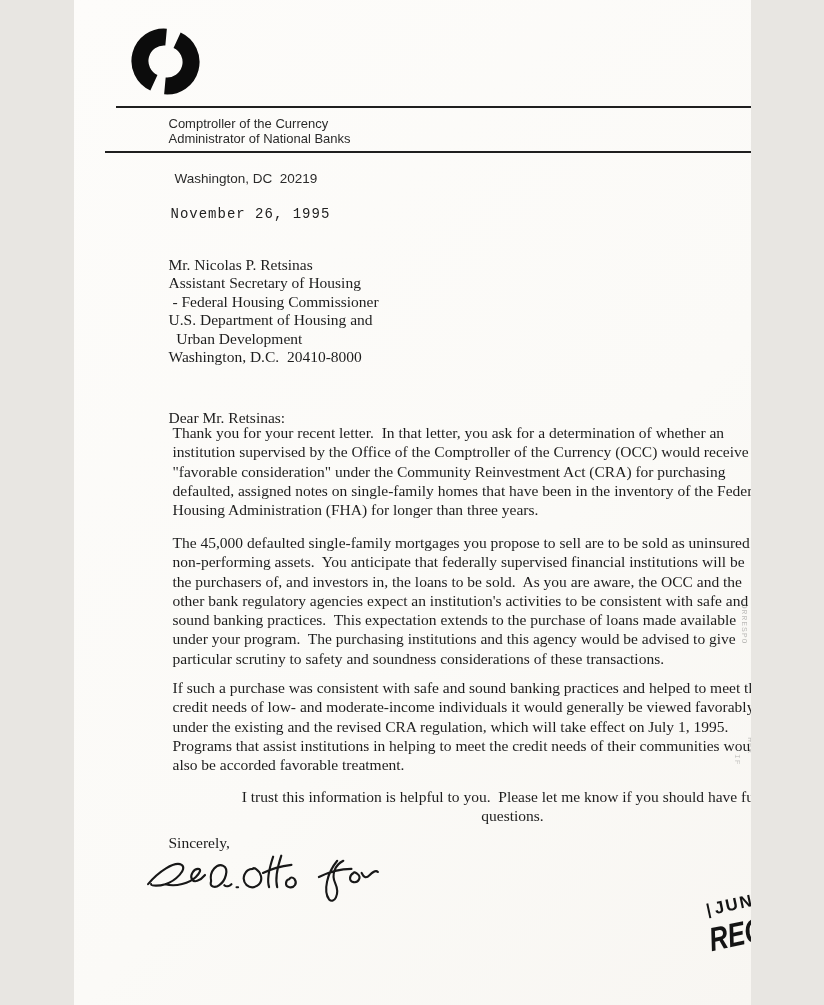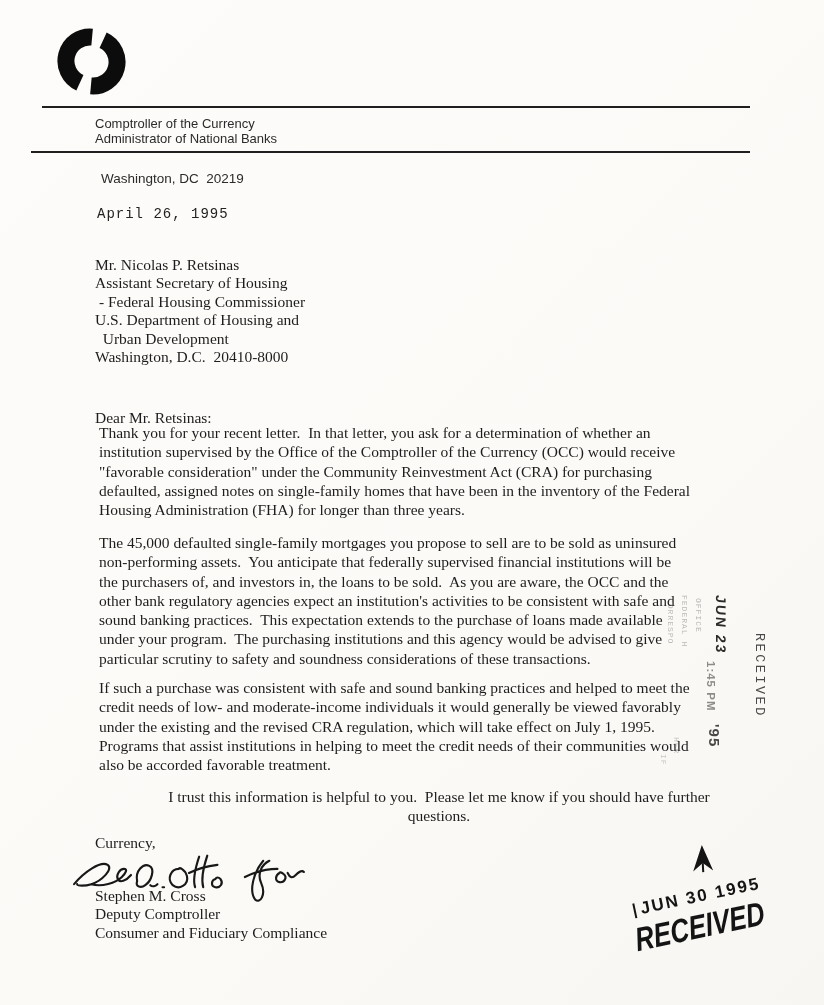--- a/index.html
+++ b/index.html
@@ -1,18 +1,18 @@
 <!DOCTYPE html>
 <html><head>
 <meta charset="utf-8">
 <style>
   html,body{margin:0;padding:0;background:#e8e6e2;}
   .page{
     position:relative;
-    width:824px;height:1005px;
+    width:677px;height:1005px;
     margin:0 auto;
     background:linear-gradient(135deg,#fdfcfa 0%,#fbfaf7 60%,#f8f6f2 100%);
     overflow:hidden;
     font-family:"Liberation Serif", serif;
     color:#1d1d1d;
   }
   .abs{position:absolute;}
   .pre{white-space:pre-wrap;}
   
   .rule{position:absolute;background:#1f1f1f;height:2px;}
@@ -107,21 +107,21 @@
   </svg>
 
   <div class="rule rule-top"></div>
   <div class="abs agency">
     <div>Comptroller of the Currency</div>
     <div>Administrator of National Banks</div>
   </div>
   <div class="rule rule-bottom"></div>
   <div class="abs hq pre">Washington, DC  20219</div>
 
-  <div class="abs date">April 26, 1995</div>
+  <div class="abs date">November 26, 1995</div>
   <div class="abs recipient pre">Mr. Nicolas P. Retsinas
 Assistant Secretary of Housing
  - Federal Housing Commissioner
 U.S. Department of Housing and
   Urban Development
 Washington, D.C.  20410-8000</div>
   <div class="abs salutation">Dear Mr. Retsinas:</div>
 
   <p class="para pre p1">Thank you for your recent letter.  In that letter, you ask for a determination of whether an
 institution supervised by the Office of the Comptroller of the Currency (OCC) would receive
@@ -136,40 +136,35 @@
 under your program.  The purchasing institutions and this agency would be advised to give
 particular scrutiny to safety and soundness considerations of these transactions.</p>
   <p class="para pre p3">If such a purchase was consistent with safe and sound banking practices and helped to meet the
 credit needs of low- and moderate-income individuals it would generally be viewed favorably
 under the existing and the revised CRA regulation, which will take effect on July 1, 1995.
 Programs that assist institutions in helping to meet the credit needs of their communities would
 also be accorded favorable treatment.</p>
   <p class="para pre p4">I trust this information is helpful to you.  Please let me know if you should have further
 questions.</p>
 
-  <div class="abs closing">Currency,</div>
+  <div class="abs closing">Sincerely,</div>
 
   <svg class="abs signature" width="240" height="60" viewBox="0 0 236 58" aria-label="Bert A. Otto for">
     <g fill="none" stroke="#181818" stroke-width="2.1" stroke-linecap="round" stroke-linejoin="round">
       <path d="M4 38 C14 26 30 15 37 19 C43 23 31 35 21 38 C15 40 7 40 7 38 M21 38 C31 41 45 37 51 31 C55 27 57 23 53 23 C49 23 45 29 47 33 C49 37 55 35 60 29"></path>
       <path d="M66 35 C64 25 72 17 78 20 C84 23 80 35 74 39 C70 42 64 41 66 35 M79 39 C81 41 84 40 86 38"></path>
       <path d="M91 41 l1.5 0"></path>
       <path d="M107 23 C99 23 95 33 101 39 C107 44 117 39 115 30 C113 23 107 21 107 23"></path>
       <path d="M127 11 C123 23 121 35 123 41 M135 10 C131 22 129 34 131 41 M117 27 C125 23 137 20 145 19"></path>
       <path d="M143 33 C139 34 138 40 143 41 C148 42 151 37 148 33 C146 31 144 31 143 33"></path>
       <path d="M190 15 C180 27 176 45 182 53 C187 58 193 48 188 37 C184 28 188 19 196 15 M172 31 C182 26 194 23 204 23"></path>
       <path d="M206 27 C202 29 201 35 206 36 C211 37 214 31 210 28 C208 26 206 26 206 27 M214 27 C216 31 218 33 222 29 C225 26 228 24 230 26"></path>
     </g>
   </svg>
 
-  <div class="abs sig-block">
-    <div>Stephen M. Cross</div>
-    <div>Deputy Comptroller</div>
-    <div>Consumer and Fiduciary Compliance</div>
-  </div>
 
   <div class="rot90 side-received">RECEIVED</div>
   <div class="rot90 side-date">JUN 23</div>
   <div class="rot90 side-time">1:45 PM</div>
   <div class="rot90 side-year">'95</div>
   <div class="rot90 faint f1">OFFICE</div>
   <div class="rot90 faint f2">FEDERAL H</div>
   <div class="rot90 faint f3">CORRESPO</div>
   <div class="rot90 faint f4">HER</div>
   <div class="rot90 faint f5">IF</div>

